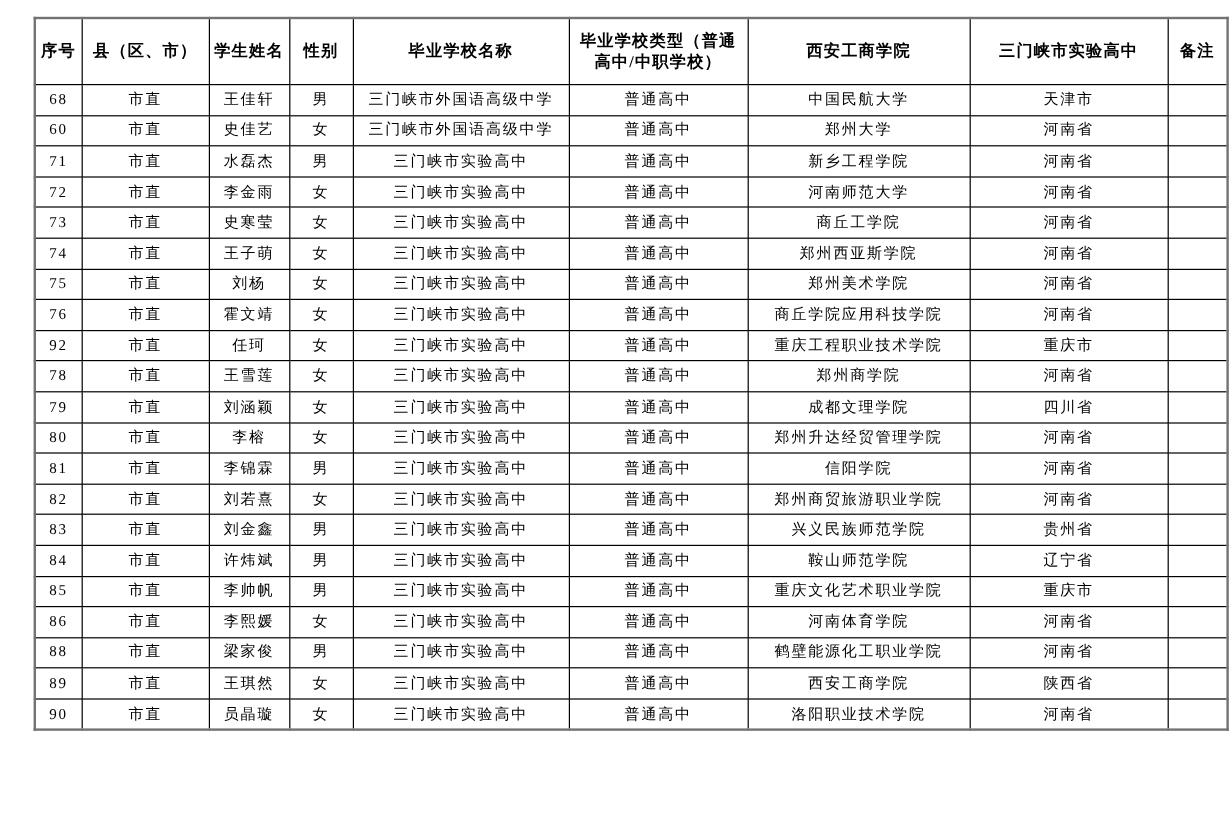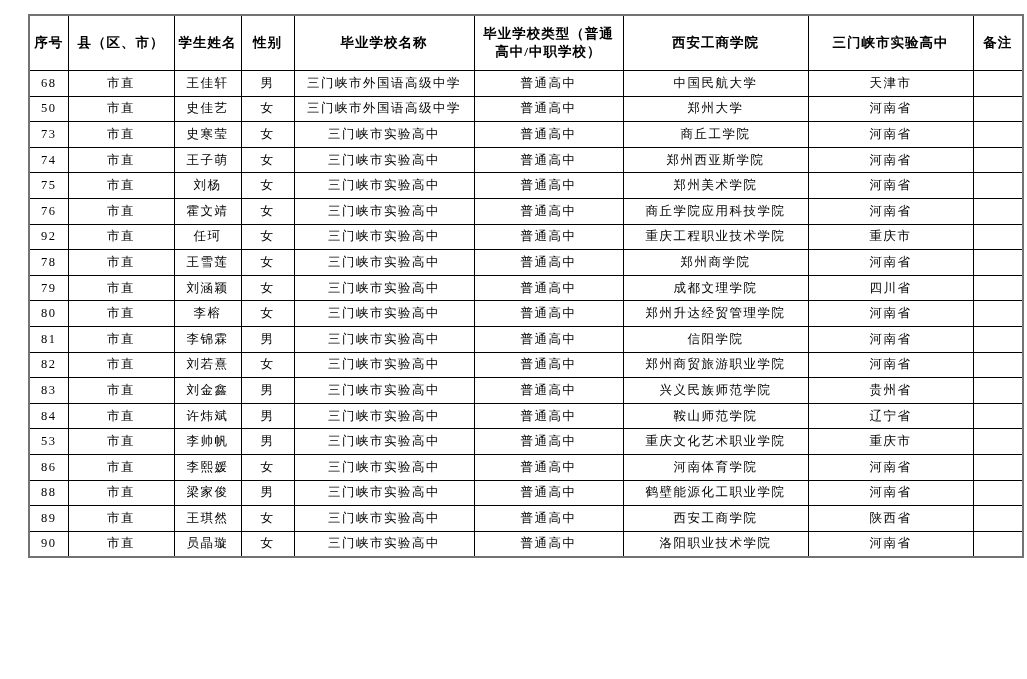--- a/index.html
+++ b/index.html
@@ -85,27 +85,49 @@
           <td>市直</td>
           <td>王佳轩</td>
           <td>男</td>
           <td>三门峡市外国语高级中学</td>
           <td>普通高中</td>
           <td>中国民航大学</td>
           <td>天津市</td>
           <td></td>
         </tr>
         <tr>
-          <td>50</td>
+          <td>60</td>
           <td>市直</td>
           <td>史佳艺</td>
           <td>女</td>
           <td>三门峡市外国语高级中学</td>
           <td>普通高中</td>
           <td>郑州大学</td>
+          <td>河南省</td>
+          <td></td>
+        </tr>
+        <tr>
+          <td>71</td>
+          <td>市直</td>
+          <td>水磊杰</td>
+          <td>男</td>
+          <td>三门峡市实验高中</td>
+          <td>普通高中</td>
+          <td>新乡工程学院</td>
+          <td>河南省</td>
+          <td></td>
+        </tr>
+        <tr>
+          <td>72</td>
+          <td>市直</td>
+          <td>李金雨</td>
+          <td>女</td>
+          <td>三门峡市实验高中</td>
+          <td>普通高中</td>
+          <td>河南师范大学</td>
           <td>河南省</td>
           <td></td>
         </tr>
         <tr>
           <td>73</td>
           <td>市直</td>
           <td>史寒莹</td>
           <td>女</td>
           <td>三门峡市实验高中</td>
           <td>普通高中</td>
@@ -228,21 +250,21 @@
           <td>市直</td>
           <td>许炜斌</td>
           <td>男</td>
           <td>三门峡市实验高中</td>
           <td>普通高中</td>
           <td>鞍山师范学院</td>
           <td>辽宁省</td>
           <td></td>
         </tr>
         <tr>
-          <td>53</td>
+          <td>85</td>
           <td>市直</td>
           <td>李帅帆</td>
           <td>男</td>
           <td>三门峡市实验高中</td>
           <td>普通高中</td>
           <td>重庆文化艺术职业学院</td>
           <td>重庆市</td>
           <td></td>
         </tr>
         <tr>

